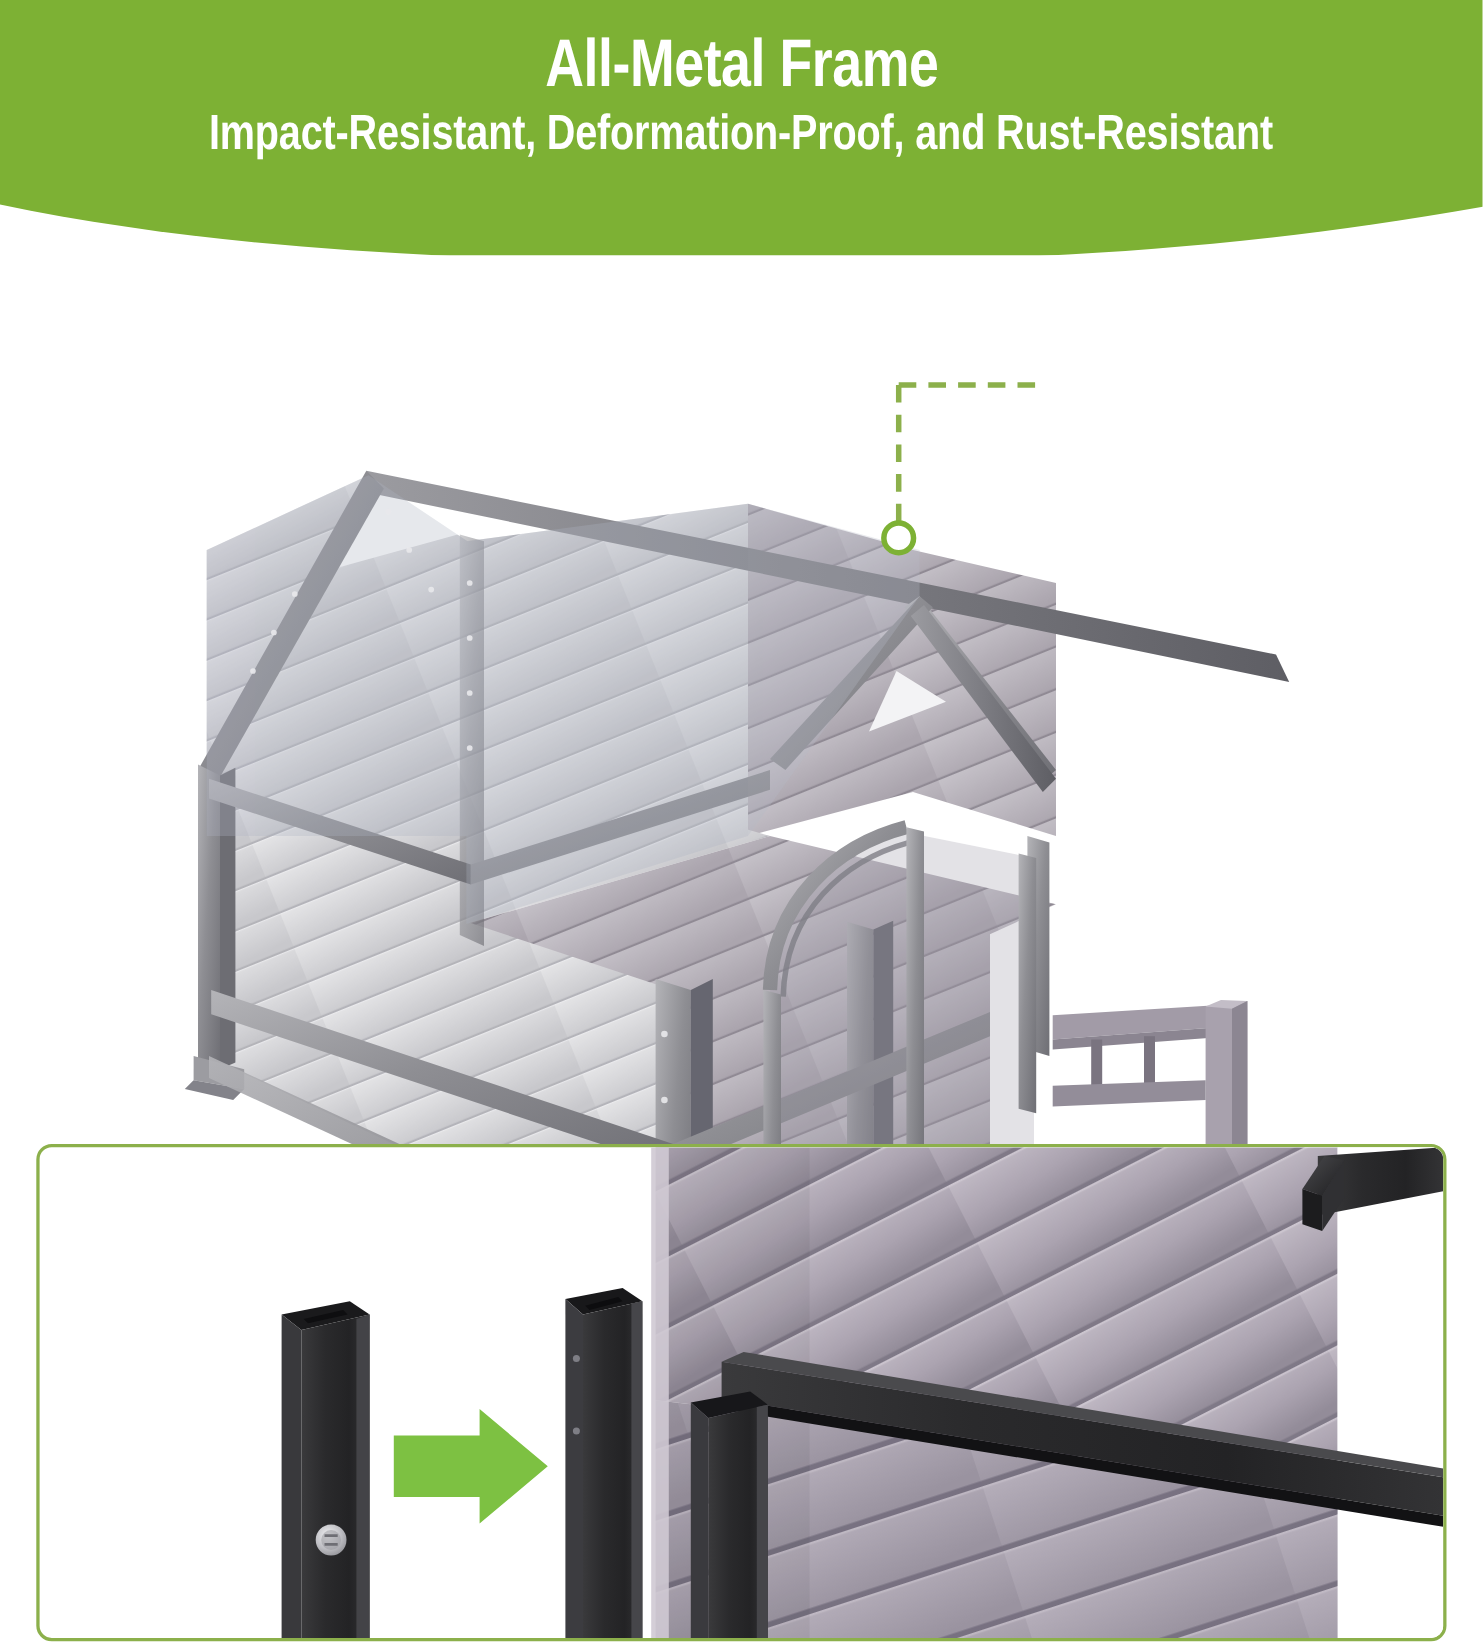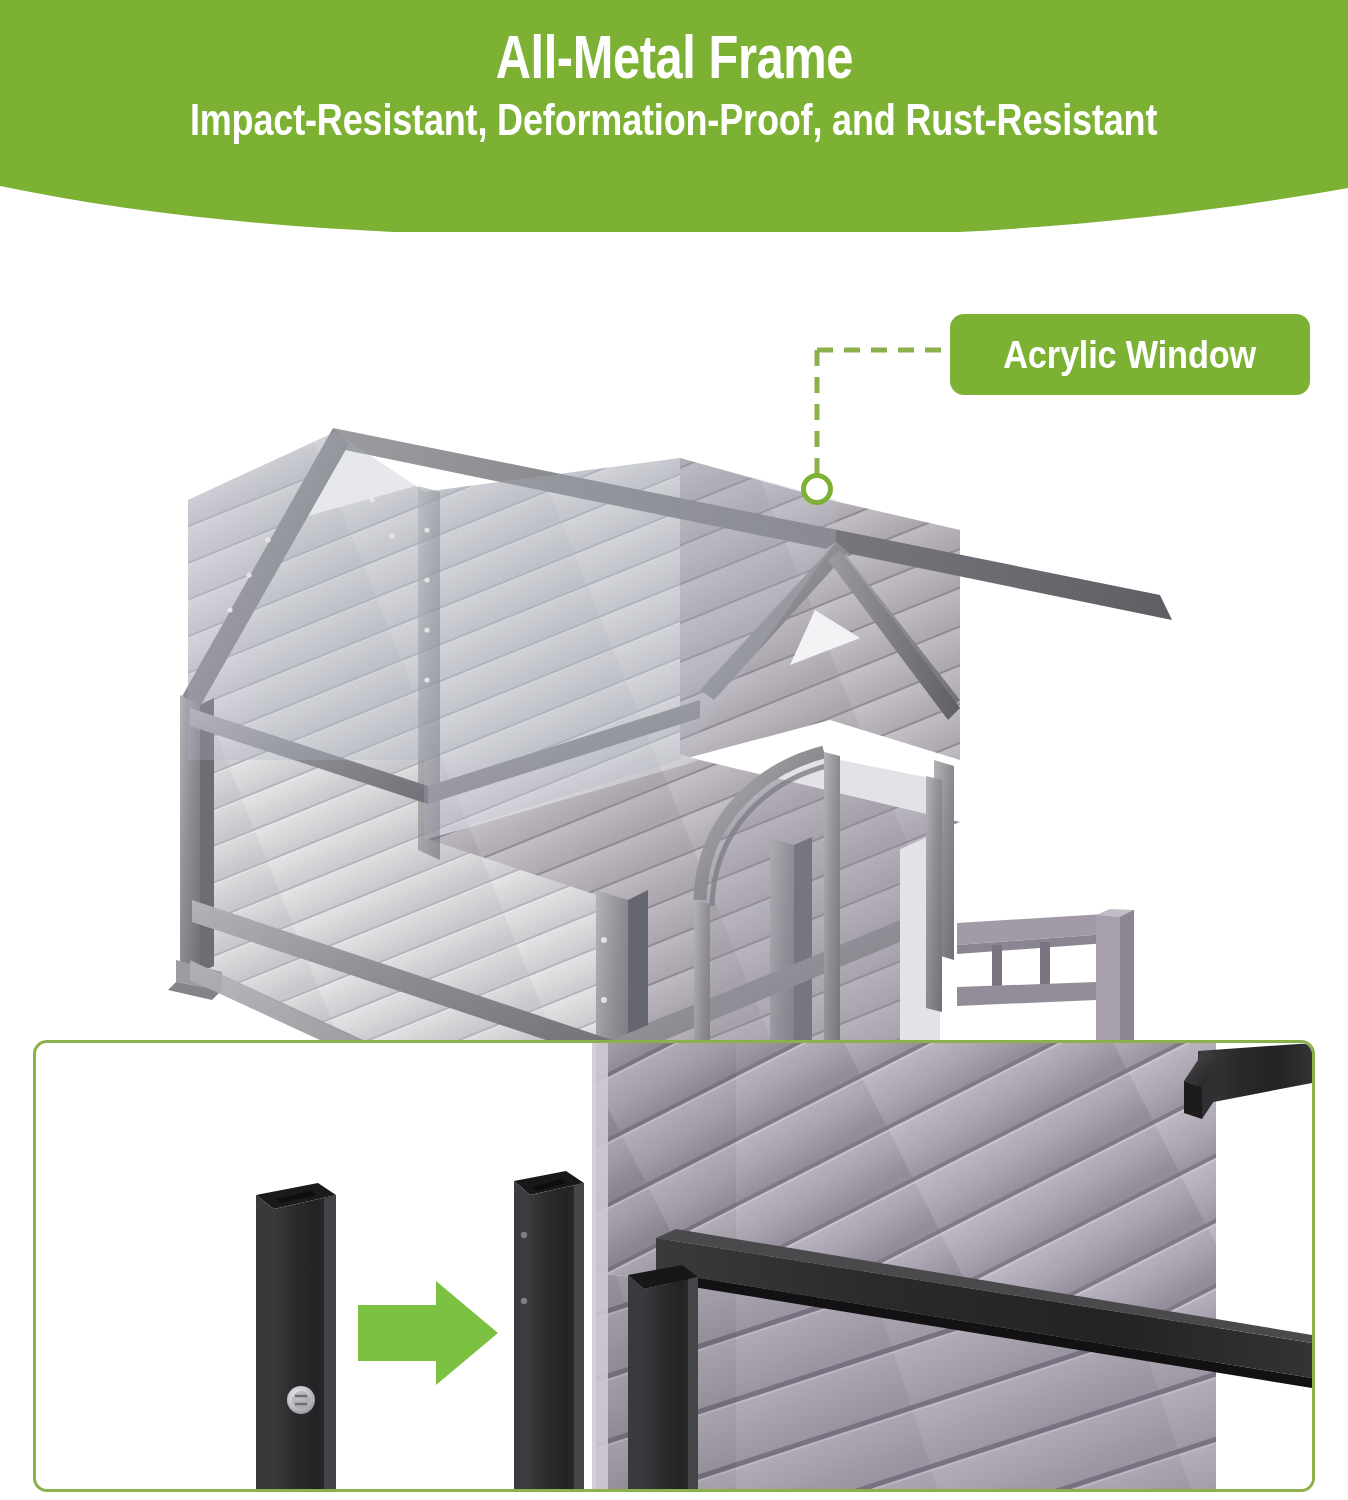--- a/index.html
+++ b/index.html
@@ -269,23 +269,20 @@
     </svg>
   </div>
 
   <svg class="callout-lines" width="260" height="240" viewBox="0 0 260 240">
     <line x1="57" y1="50" x2="192" y2="50" stroke="#8CB04B" stroke-width="5" stroke-dasharray="16 11"></line>
     <line x1="57" y1="50" x2="57" y2="176" stroke="#8CB04B" stroke-width="5" stroke-dasharray="16 11"></line>
   </svg>
 
   <div class="callout-dot"></div>
 
-  <div class="callout-badge">
-    <span>Acrylic Window</span>
-  </div>
 
   <div class="detail-panel">
     <svg width="1276" height="446" viewBox="0 0 1276 446">
       <defs>
         <linearGradient id="blkPost" x1="0" y1="0" x2="1" y2="0">
           <stop offset="0%" stop-color="#3A3A3C"></stop>
           <stop offset="35%" stop-color="#2A2A2C"></stop>
           <stop offset="70%" stop-color="#232325"></stop>
           <stop offset="100%" stop-color="#333335"></stop>
         </linearGradient>

